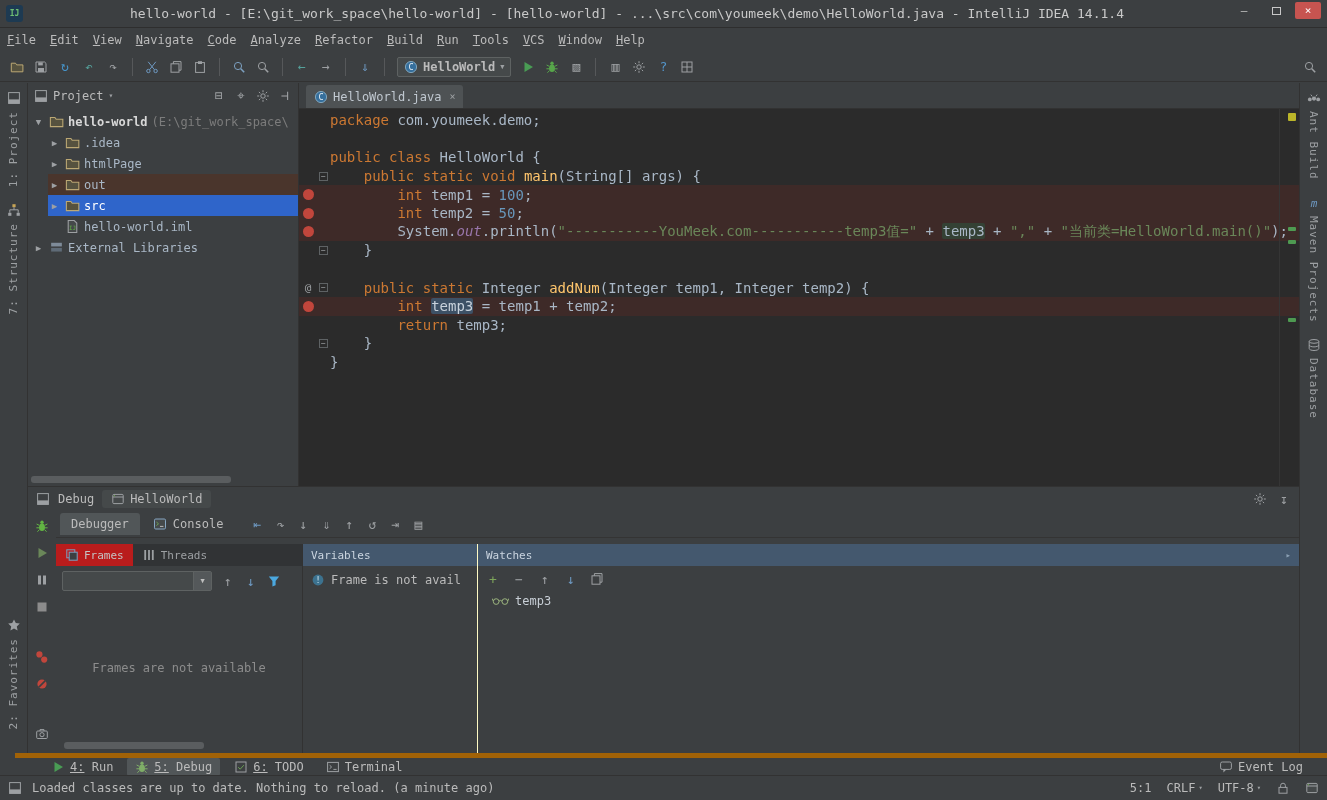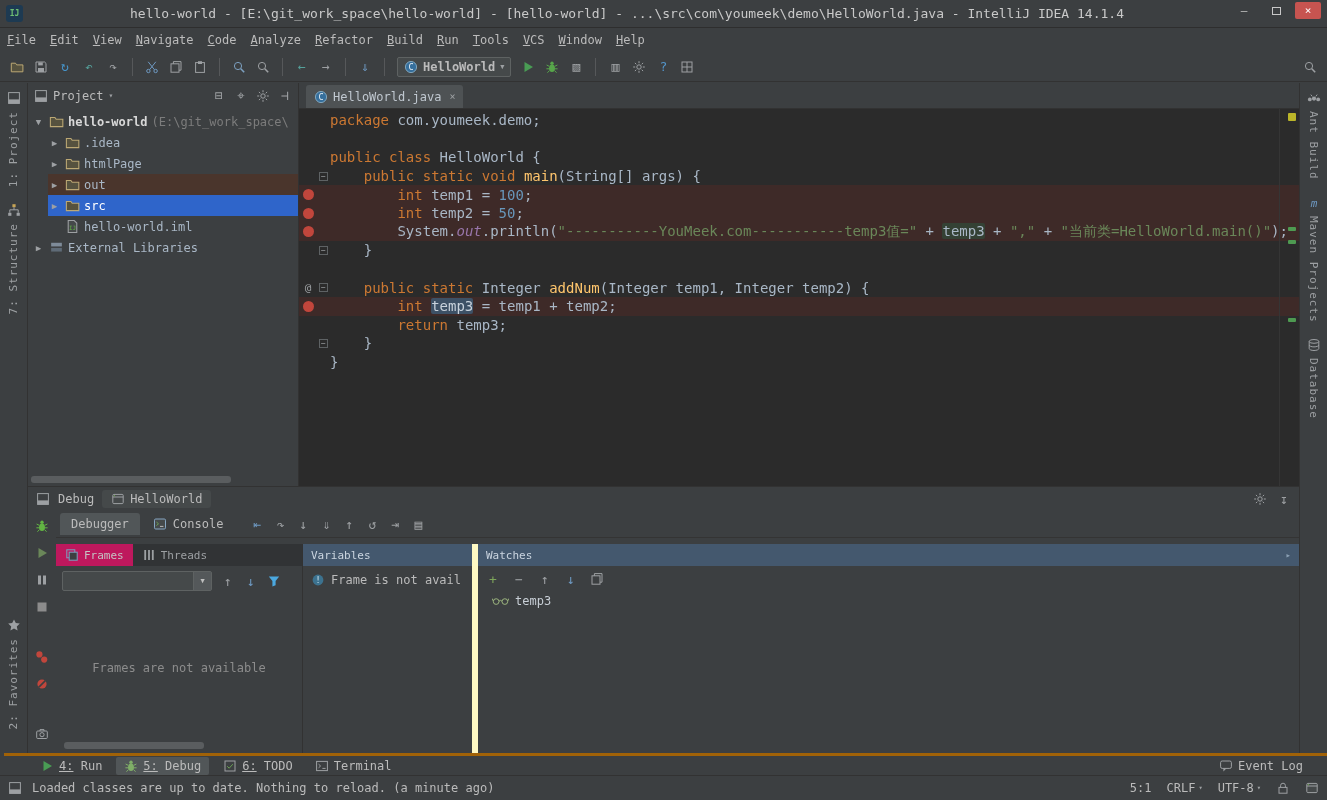--- a/index.html
+++ b/index.html
@@ -88,36 +88,36 @@
   .side-gap{height:10px;flex:none}
   .dbg-main{flex:1;display:flex;flex-direction:column;min-width:0}
   .dbg-tabs{height:27px;display:flex;align-items:center;padding-left:4px;gap:2px;border-bottom:1px solid #343434}
   .dbg-tab{display:flex;align-items:center;gap:6px;padding:4px 11px;color:#BBBBBB;border-radius:3px 3px 0 0}
   .dbg-tab.active{background:#515658}
   .step-icons{display:flex;gap:9px;margin-left:14px;align-items:center}
   .dbg-content{flex:1;display:flex;padding-top:6px;min-height:0}
   .frames-col{width:247px;display:flex;flex-direction:column;border-right:1px solid #323232;flex:none;min-height:0}
   .ft-tabs{height:22px;background:#313335;display:flex;align-items:stretch}
   .ft-tab{display:flex;align-items:center;gap:5px;padding:0 9px;font-size:11px;color:#9DA0A3}
-  .ft-tab.active{background:#be185d;color:#C4C4C4}
+  .ft-tab.active{background:#b91c1c;color:#C4C4C4}
   .frames-toolbar{height:30px;display:flex;align-items:center;gap:9px;padding:0 6px}
   .combo-box{width:150px;height:20px;background:#45494A;border:1px solid #5E6262;border-radius:2px;display:flex;align-items:center}
   .combo-btn{margin-left:auto;width:18px;height:100%;background:#54585A;border-left:1px solid #5E6262;display:flex;align-items:center;justify-content:center;font-size:7px;color:#C0C0C0}
   .frames-empty{flex:1;display:flex;align-items:center;justify-content:center;color:#8C8C8C}
   .frames-scroll{width:140px;margin:2px 0 4px 8px;flex:none}
-  .vars-col{width:175px;display:flex;flex-direction:column;border-right:6px solid #fef9c3;flex:none}
+  .vars-col{width:175px;display:flex;flex-direction:column;border-right:1px solid #fef9c3;flex:none}
   .watches-col{flex:1;display:flex;flex-direction:column;min-width:0}
   .col-header{height:22px;background:#44586E;display:flex;align-items:center;padding:0 8px;color:#CBD5E0;font-size:11px;flex:none}
   .col-header .hdr-right{margin-left:auto;color:#8BA0B4;font-size:9px}
   .vars-msg{display:flex;align-items:center;gap:6px;padding:7px 8px;color:#BBBBBB;white-space:nowrap;overflow:hidden}
   .watches-toolbar{height:26px;display:flex;align-items:center;gap:12px;padding:0 8px}
   .watch-item{display:flex;align-items:center;gap:6px;padding:2px 0 2px 14px;color:#C8CfD6}
   .watch-ic{width:17px;height:10px}
   
-  .bottom-tabs{position:absolute;left:4px;right:0;bottom:25px;height:22px;background:#3C3F41;border-top:3px solid #a16207;display:flex;align-items:center;padding-left:28px;gap:6px}
+  .bottom-tabs{position:absolute;left:15px;right:0;bottom:25px;height:22px;background:#3C3F41;border-top:5px solid #a16207;display:flex;align-items:center;padding-left:28px;gap:6px}
   .btab{display:flex;align-items:center;gap:5px;padding:2px 8px;color:#BBBBBB;border-radius:2px}
   .btab.active{background:#515658}
   .btab-label{display:inline-block}
   .btab-label.mnem::first-letter{text-decoration:underline}
   .bt-right{margin-left:auto;display:flex;align-items:center;margin-right:16px;gap:10px}
   .statusbar{position:absolute;left:0;right:0;bottom:0;height:25px;background:#3C3F41;border-top:1px solid #323232;display:flex;align-items:center;padding:0 8px;gap:10px}
   .sb-msg{color:#BBBBBB;white-space:nowrap}
   .sb-right{margin-left:auto;display:flex;align-items:center;gap:15px}
   .sb-item{display:flex;align-items:center;gap:3px}
   .mini-caret{font-size:7px;color:#9DA0A3}

